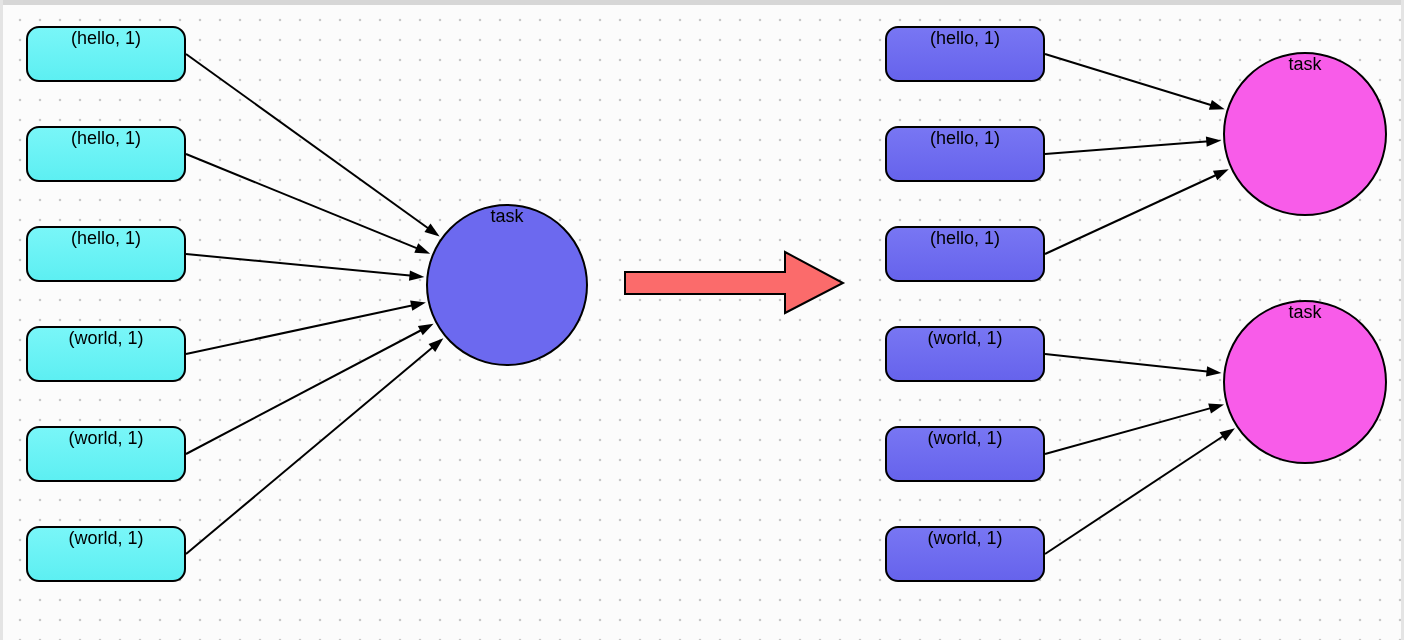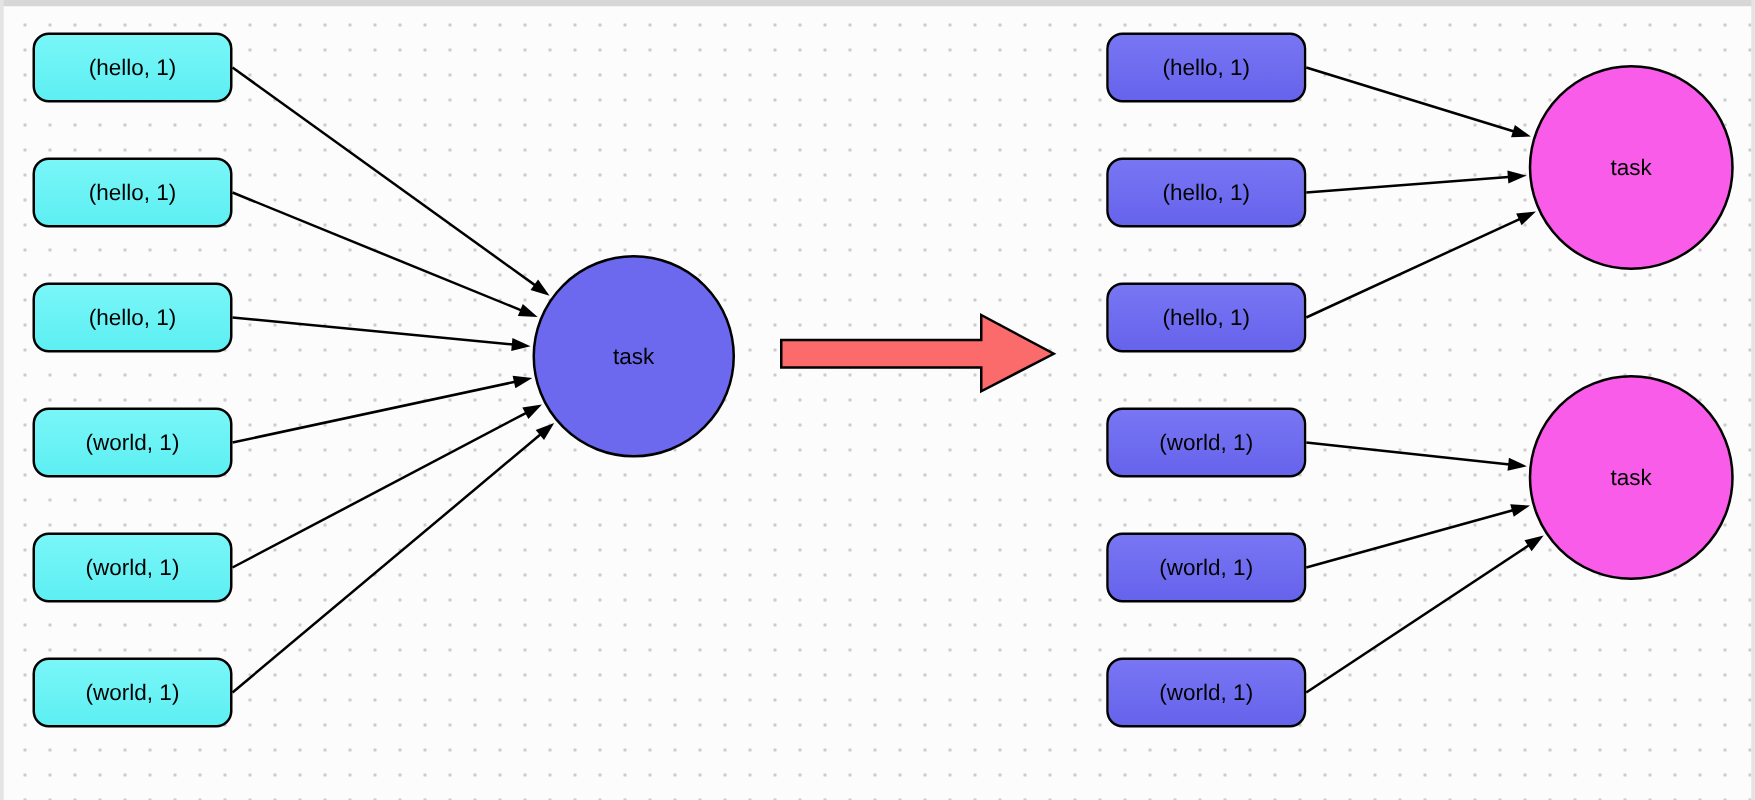--- a/index.html
+++ b/index.html
@@ -16,21 +16,20 @@
   }
   .strip-top    { position: absolute; top: 0; left: 0; right: 0; height: 5px; background: var(--strip-top, #D7D7D7); z-index: 5; }
   .strip-left   { position: absolute; top: 0; left: 0; bottom: 0; width: 3px; background: var(--strip-side, #E4E4E4); z-index: 5; }
   .strip-right  { position: absolute; top: 0; right: 0; bottom: 0; width: 3px; background: var(--strip-side, #E4E4E4); z-index: 5; }
 
   .edges { position: absolute; left: 0; top: 0; z-index: 1; pointer-events: none; }
 
   .node {
     position: absolute;
     display: flex;
-    align-items: center;
     justify-content: center;
     box-sizing: border-box;
     border: 2px solid var(--stroke, #000);
     font-size: 18px;
     color: #000;
     z-index: 2;
   }
   .rect { width: 160px; height: 56px; border-radius: 13px; }
   .rect.before { background: linear-gradient(180deg, var(--cyan-light, #79F6F8) 0%, var(--cyan, #5DEFF2) 100%); }
   .rect.after  { background: linear-gradient(180deg, var(--blue-light, #7876F3) 0%, var(--blue, #6663EC) 100%); }

